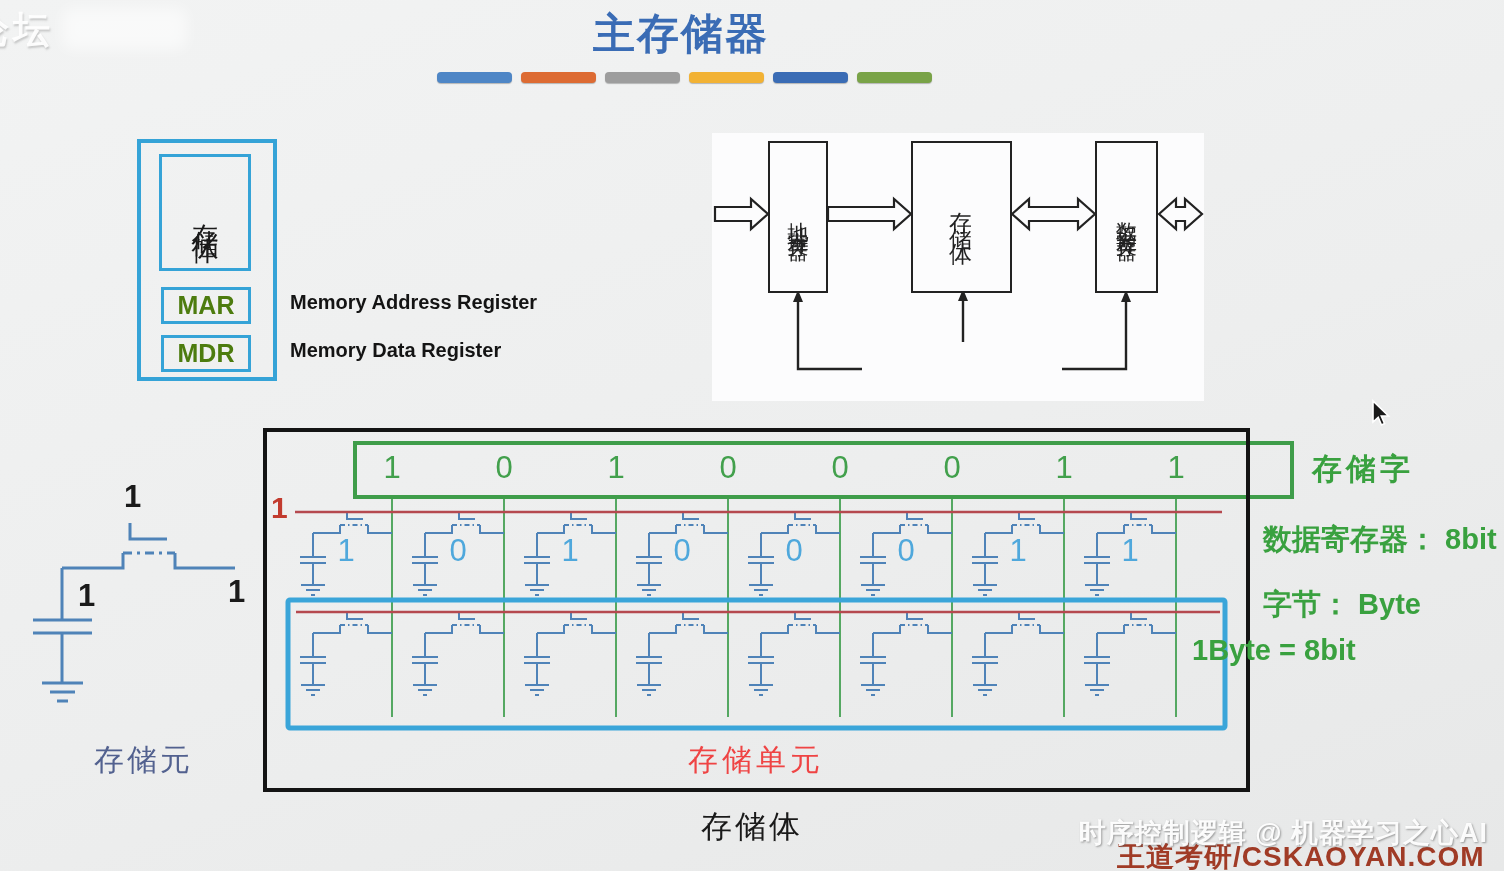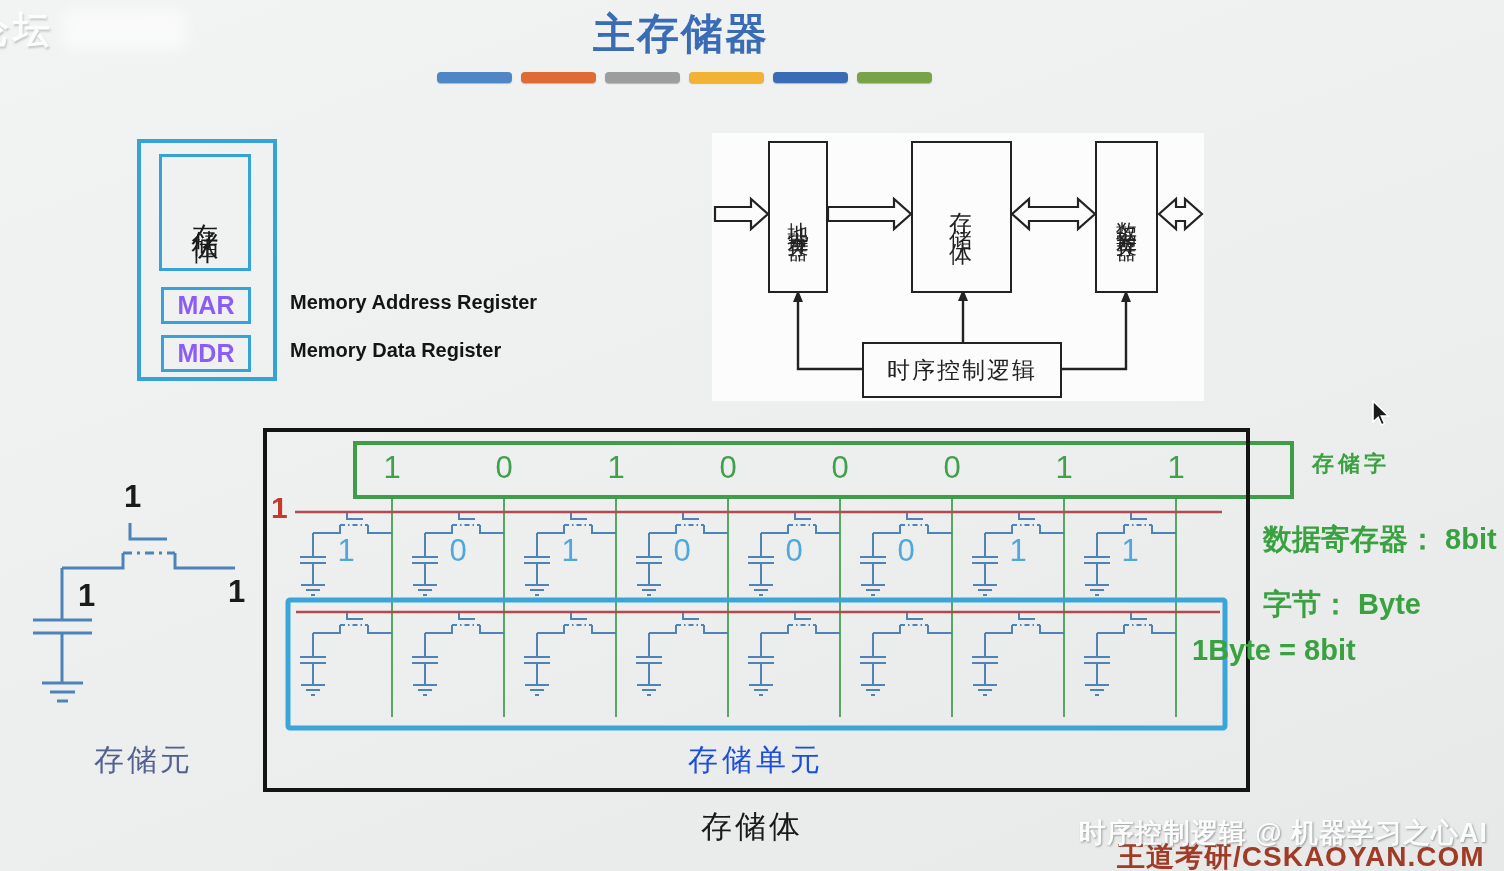--- a/index.html
+++ b/index.html
@@ -17,51 +17,51 @@
   
   .bars { left:437px; top:72px; width:500px; height:11px; display:flex; gap:9px; }
   .bar  { width:75px; height:11px; border-radius:4px; box-shadow:0 1px 1px rgba(0,0,0,.25); }
 
   
   .mm-outer { left:137px; top:139px; width:140px; height:242px; border:4px solid #35a3d7; }
   .mm-store { left:159px; top:154px; width:92px; height:117px; border:3px solid #35a3d7;
               display:flex; align-items:center; justify-content:center;
               font-size:27px; color:#1a1a1a; writing-mode:vertical-rl; text-orientation:upright; letter-spacing:7px; }
   .mm-small { left:161px; top:287px; width:90px; height:37px; border:3px solid #35a3d7;
-              display:flex; align-items:center; justify-content:center; font-size:25px; font-weight:600; color:#8b5cf6; }
+              display:flex; align-items:center; justify-content:center; font-size:25px; font-weight:600; color:#4d7c0f; }
   .mm-small2{ top:335px; }
   .mm-label { font-size:20px; font-weight:600; color:#141414; white-space:nowrap; }
 
   
   .panel { left:712px; top:133px; width:492px; height:268px; background:#fcfcfd; }
   .bd-box { position:absolute; border:2px solid #222; background:#fcfcfd;
             display:flex; align-items:center; justify-content:center;
             writing-mode:vertical-rl; text-orientation:upright; color:#222; }
   .bd-v5 { font-size:21px; letter-spacing:5px; }
   .bd-v3 { font-size:23px; letter-spacing:16px; }
   .bd-timing { position:absolute; left:150px; top:209px; width:200px; height:56px; border:2px solid #222;
                display:flex; align-items:center; justify-content:center; font-size:23px; color:#222;
                letter-spacing:2px; background:#fcfcfd; }
 
   
   .word-bit { position:absolute; top:450px; width:40px; text-align:center;
               font-size:31px; color:#42a04c; font-weight:500; }
   .cell-bit { position:absolute; top:533px; width:34px; text-align:center;
               font-size:31px; color:#4fa8dc; font-weight:500; }
   .red-one  { left:271px; top:491px; font-size:30px; font-weight:600; color:#c23b2e; }
-  .unit-label { left:688px; top:740px; font-size:30px; color:#1d4ed8; letter-spacing:4px; }
+  .unit-label { left:688px; top:740px; font-size:30px; color:#ef4444; letter-spacing:4px; }
   .body-label { left:701px; top:806px; font-size:31px; color:#1a1a1a; letter-spacing:3px; }
 
   
   .sc-one { font-size:31px; font-weight:600; color:#1a1a1a; }
   .sc-label { left:94px; top:740px; font-size:30px; color:#52618f; letter-spacing:3px;text-align:right; }
 
   
   .green-note { color:#39a13f; font-weight:600; white-space:nowrap; }
-  .gn-word { left:1312px; top:449px; font-size:22px; letter-spacing:4px; }
+  .gn-word { left:1312px; top:449px; font-size:30px; letter-spacing:4px; }
   .gn-len  { left:1263px; top:520px; font-size:29px; }
   .gn-byte { left:1263px; top:585px; font-size:29px; }
   .gn-eq   { left:1192px; top:634px; font-size:29px; }
 
   
   .wm-topleft { left:-28px; top:5px; font-size:37px; font-weight:bold;
                 color:rgba(255,255,255,.92); text-shadow:1px 2px 2px rgba(120,120,120,.35); letter-spacing:4px;}
   .wm-smudge { left:62px; top:8px; width:125px; height:42px; background:rgba(255,255,255,.55);
                filter:blur(7px); border-radius:10px; }
   .wm-bottom { right:16px; top:815px; font-size:27px; font-weight:600; color:rgba(255,255,255,.95);
@@ -114,21 +114,20 @@
     </g>
     <g fill="#222" stroke="none">
       <polygon points="246,168 256,168 251,156"></polygon>
       <polygon points="81,169 91,169 86,157"></polygon>
       <polygon points="409,169 419,169 414,157"></polygon>
     </g>
   </svg>
   <div class="bd-box bd-v5" style="left:56px; top:8px; width:60px; height:152px;">地址寄存器</div>
   <div class="bd-box bd-v3" style="left:199px; top:8px; width:101px; height:152px;">存储体</div>
   <div class="bd-box bd-v5" style="left:383px; top:8px; width:63px; height:152px;">数据寄存器</div>
-  <div class="bd-timing">时序控制逻辑</div>
 </div>
 
 <svg id="array-svg" width="1055" height="380" viewBox="0 0 1055 380" style="left:255px; top:420px;">
   <defs>
     <g id="cell-sym">
       <path class="cellstroke" d="M -45,0 L -45,7 L -29,7"></path>
       <path class="cellstroke" d="M -79,21 L -52,21 L -52,13"></path>
       <path class="cellstroke dashseg" d="M -52,13 L -24,13"></path>
       <path class="cellstroke" d="M -24,13 L -24,21 L 0,21"></path>
       <path class="cellstroke" d="M -79,21 L -79,45 M -92,45 L -66,45 M -92,51 L -66,51 M -79,51 L -79,73"></path>

